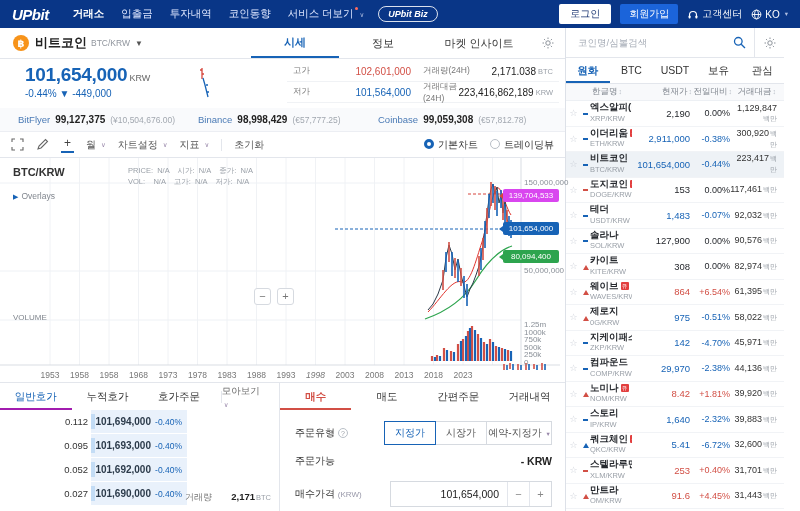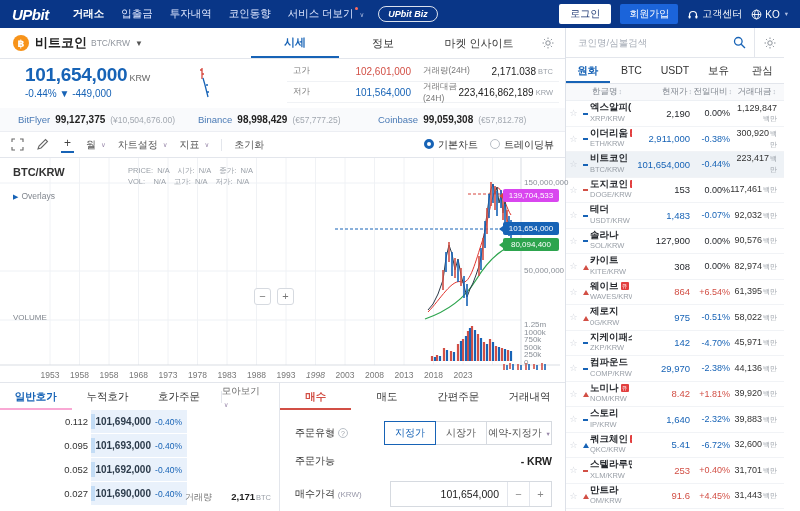--- a/index.html
+++ b/index.html
@@ -84,21 +84,21 @@
 .volume-lbl{position:absolute;left:13px;top:155px;font-size:8px;color:#80868e}
 .xtick{position:absolute;top:212px;transform:translateX(-50%);font-size:8.5px;color:#777}
 .zoomctl{position:absolute;top:130px;left:254px;display:flex;gap:6px}
 .zbtn{width:17px;height:17px;border:1px solid #d6dae0;background:#fff;border-radius:3px;color:#777;font-size:11px;line-height:14px;text-align:center}
 
 
 .bottom{flex:1;display:flex;min-height:0}
 .obook{width:280px;border-right:1px solid #e3e6ec;position:relative}
 .obtabs{height:27px;display:flex;align-items:center}
 .obtab{width:72px;text-align:center;font-size:10.5px;color:#333;height:100%;line-height:26px}
-.obtab.active{color:#1763b6;font-weight:bold;border-bottom:2px solid #f9a8d4}
+.obtab.active{color:#1763b6;font-weight:normal;border-bottom:2px solid #a21caf}
 .obsep{width:1px;height:12px;background:#e3e6ec;margin-left:6px}
 .obmore{margin-left:auto;font-size:9.5px;color:#666;padding-right:10px}
 .obrow{height:23px;display:flex;align-items:center;margin-bottom:1px}
 .ob-sp{width:57px}
 .ob-qty{width:34px;text-align:right;font-size:9.5px;color:#333;padding-right:3px}
 .ob-cell{width:96px;height:100%;background:#e9f1fb;display:flex;align-items:center;position:relative}
 .depth{position:absolute;left:0;top:4px;bottom:4px;width:4px;background:#c3dcf5}
 .ob-price{width:56px;text-align:right;font-size:10px;color:#2b3a4a;font-weight:bold;margin-left:4px}
 .ob-pct{flex:1;text-align:right;font-size:8.5px;color:#1763b6;padding-right:5px}
 .ob-rest{flex:1}
@@ -313,21 +313,21 @@
       <path d="M504 206V212M510 205V211M518 206V212M526 205V212M534 206V211M542 205V212" stroke="#d24f45" stroke-width="1.6"></path>
       <path d="M507 207V212M513 206V212M521 207V212M529 206V212M537 207V212M545 206V212" stroke="#1763b6" stroke-width="1.6"></path>
     </svg>
     <span class="cinfo1">BTC/KRW</span>
     <span class="cinfo2"><span>PRICE:  N/A    시가:  N/A    종가:  N/A</span><br><span>VOL:    N/A    고가:  N/A    저가:  N/A</span></span>
     <span class="coverlay"><span class="tri">▶</span><span>Overlays</span></span>
     <span class="ytick" style="top:20px">150,000,000</span>
     <span class="ytick" style="top:108px">50,000,000</span>
     <span class="tag red" style="top:31px">139,704,533</span>
     <span class="tag blue" style="top:64px">101,654,000</span>
-    <span class="tag green" style="top:80px">80,094,400</span>
+    <span class="tag green" style="top:92px">80,094,400</span>
     <span class="volume-lbl">VOLUME</span>
     <div class="zoomctl">
       <span class="zbtn">−</span>
       <span class="zbtn">+</span>
     </div>
     <div>
           <span class="vtick" style="top: 162px;">1.25m</span>
           <span class="vtick" style="top: 169.6px;">1000k</span>
           <span class="vtick" style="top: 177.2px;">750k</span>
           <span class="vtick" style="top: 184.8px;">500k</span>

